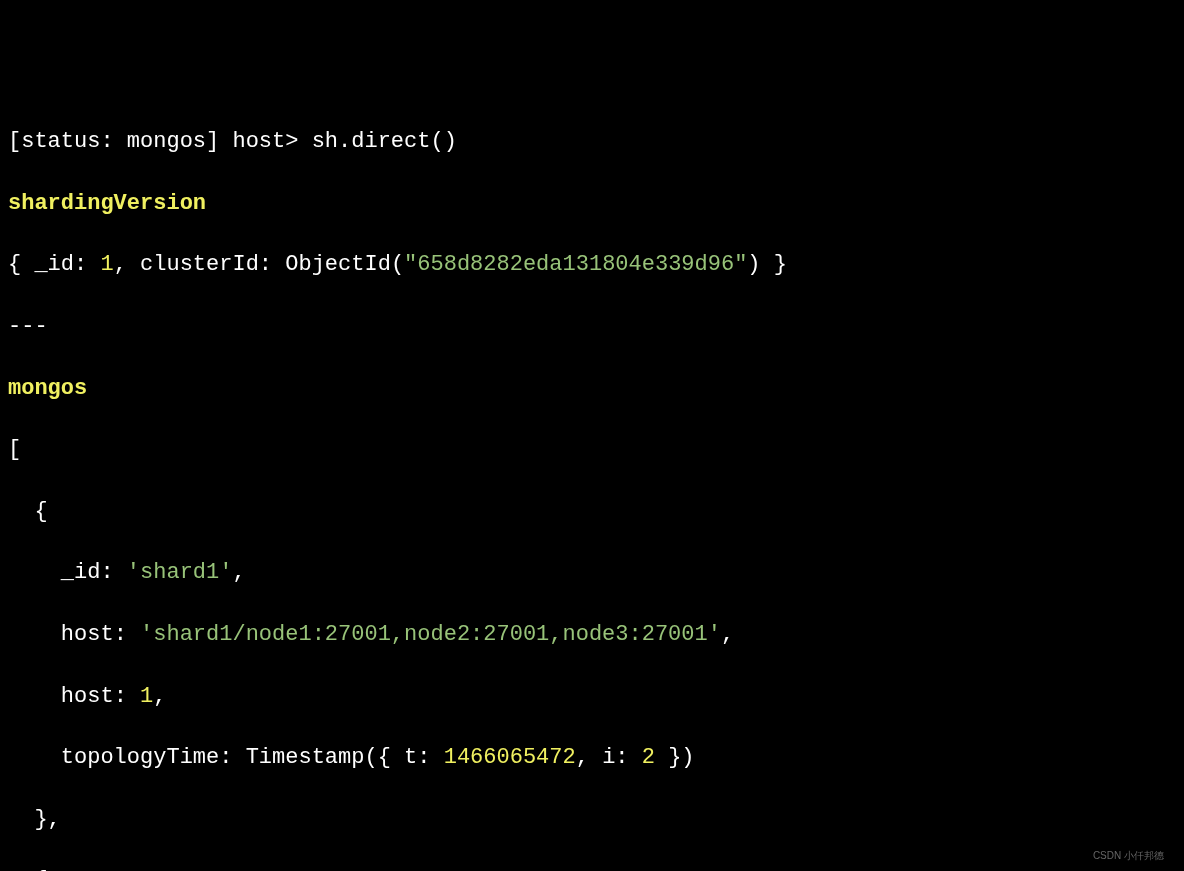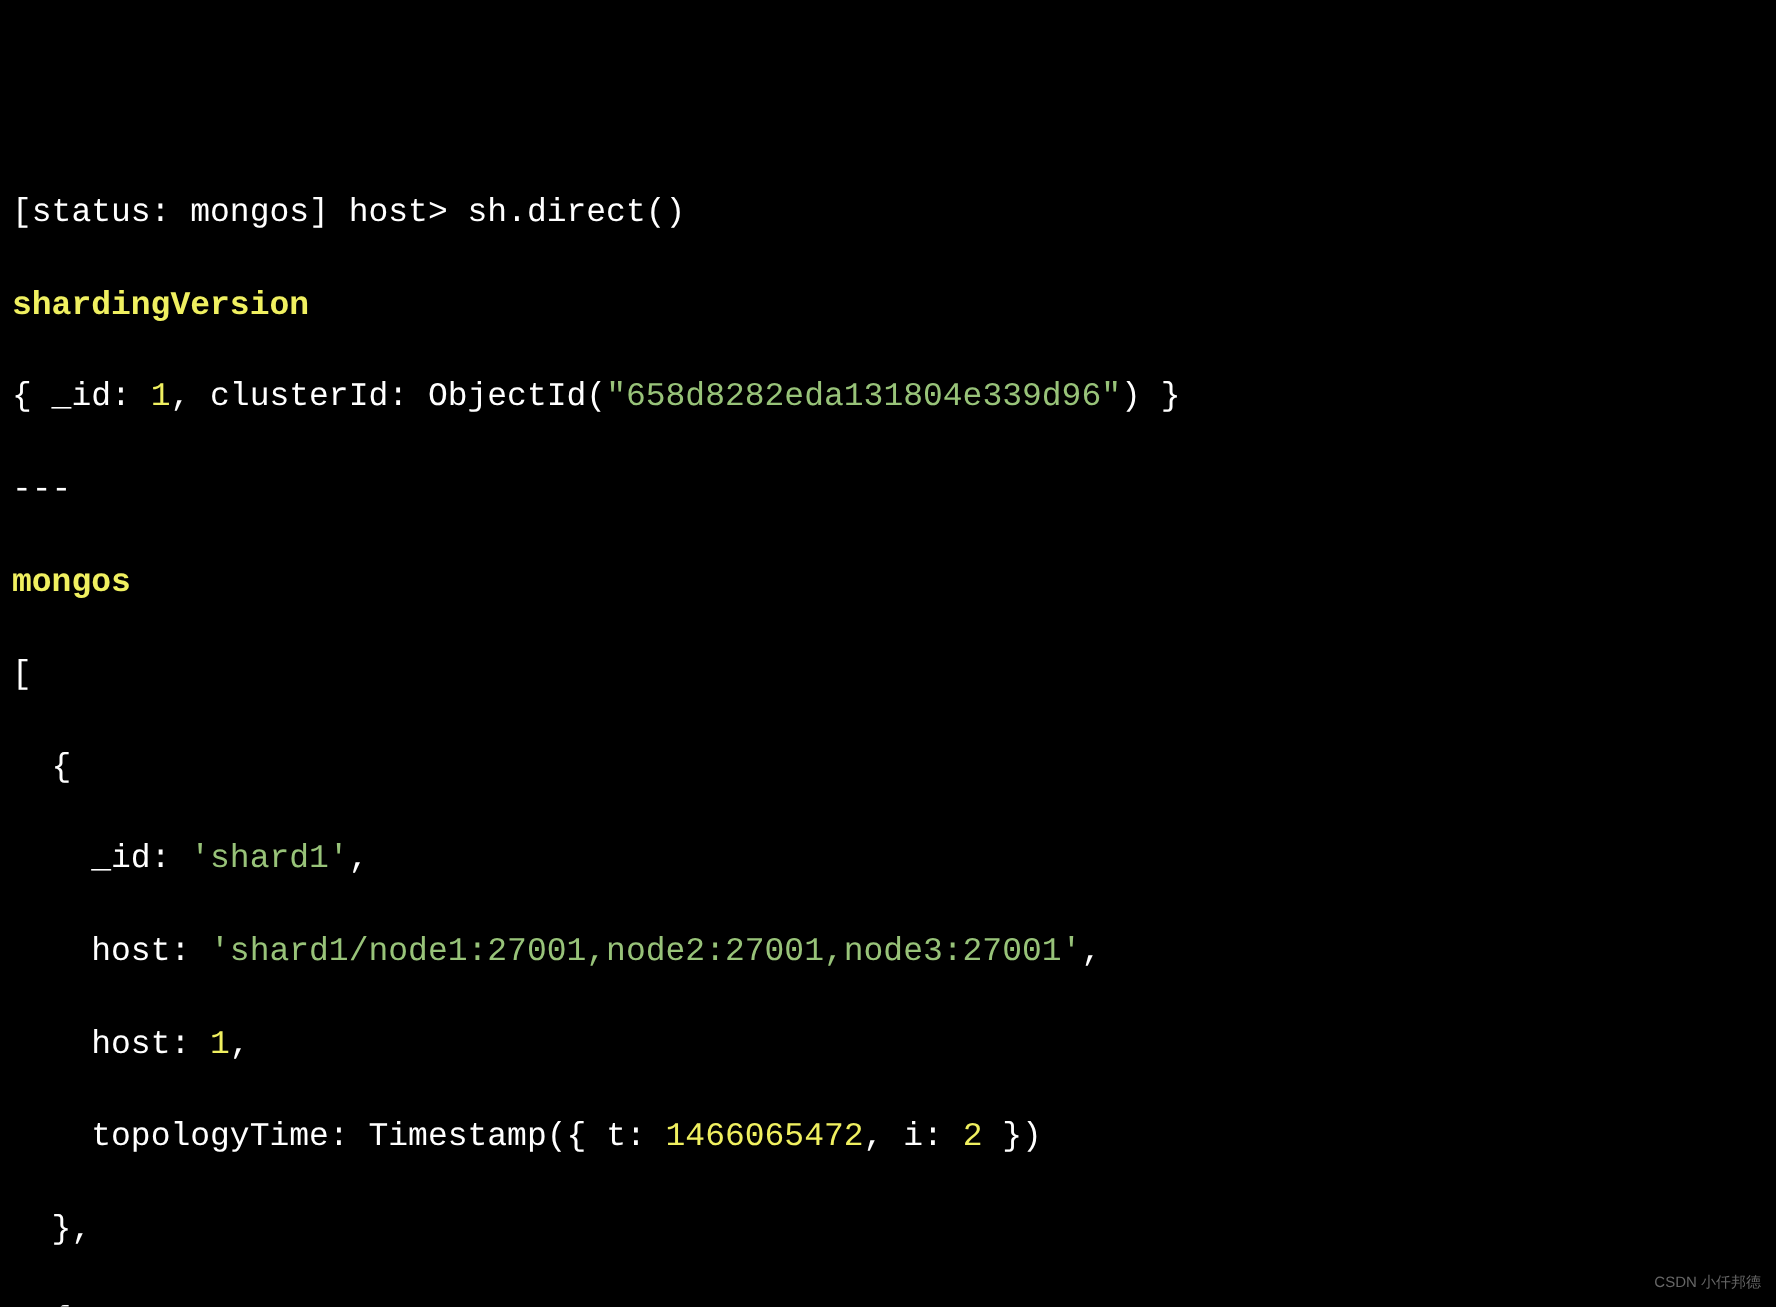--- a/index.html
+++ b/index.html
@@ -25,21 +25,21 @@
     }
     .number {
       color: #f0f060;
     }
     .string {
       color: #98c379;
     }
     .watermark {
       position: absolute;
       bottom: 8px;
-      right: 10px;
+      right: 20px;
       font-size: 10px;
       color: #666;
       font-family: sans-serif;
     }
   </style>
 </head>
 <body>
 
 
 

